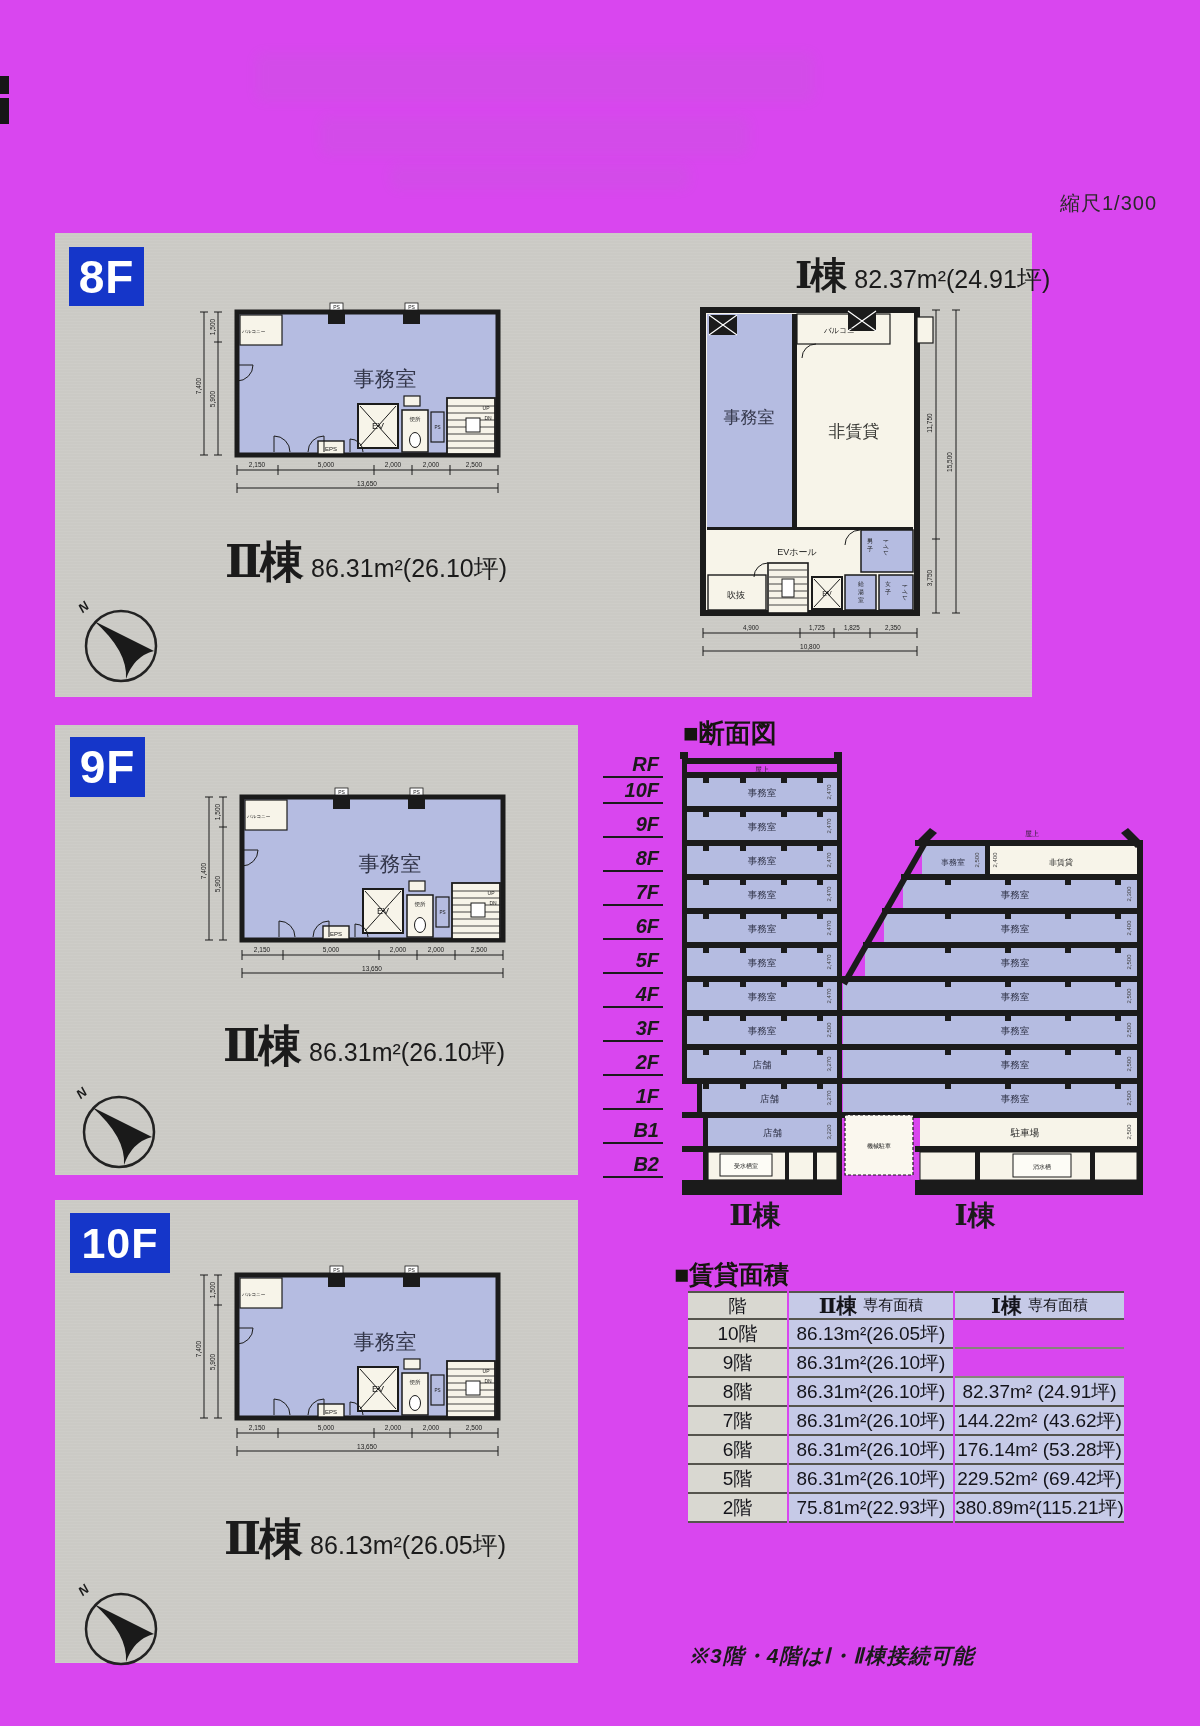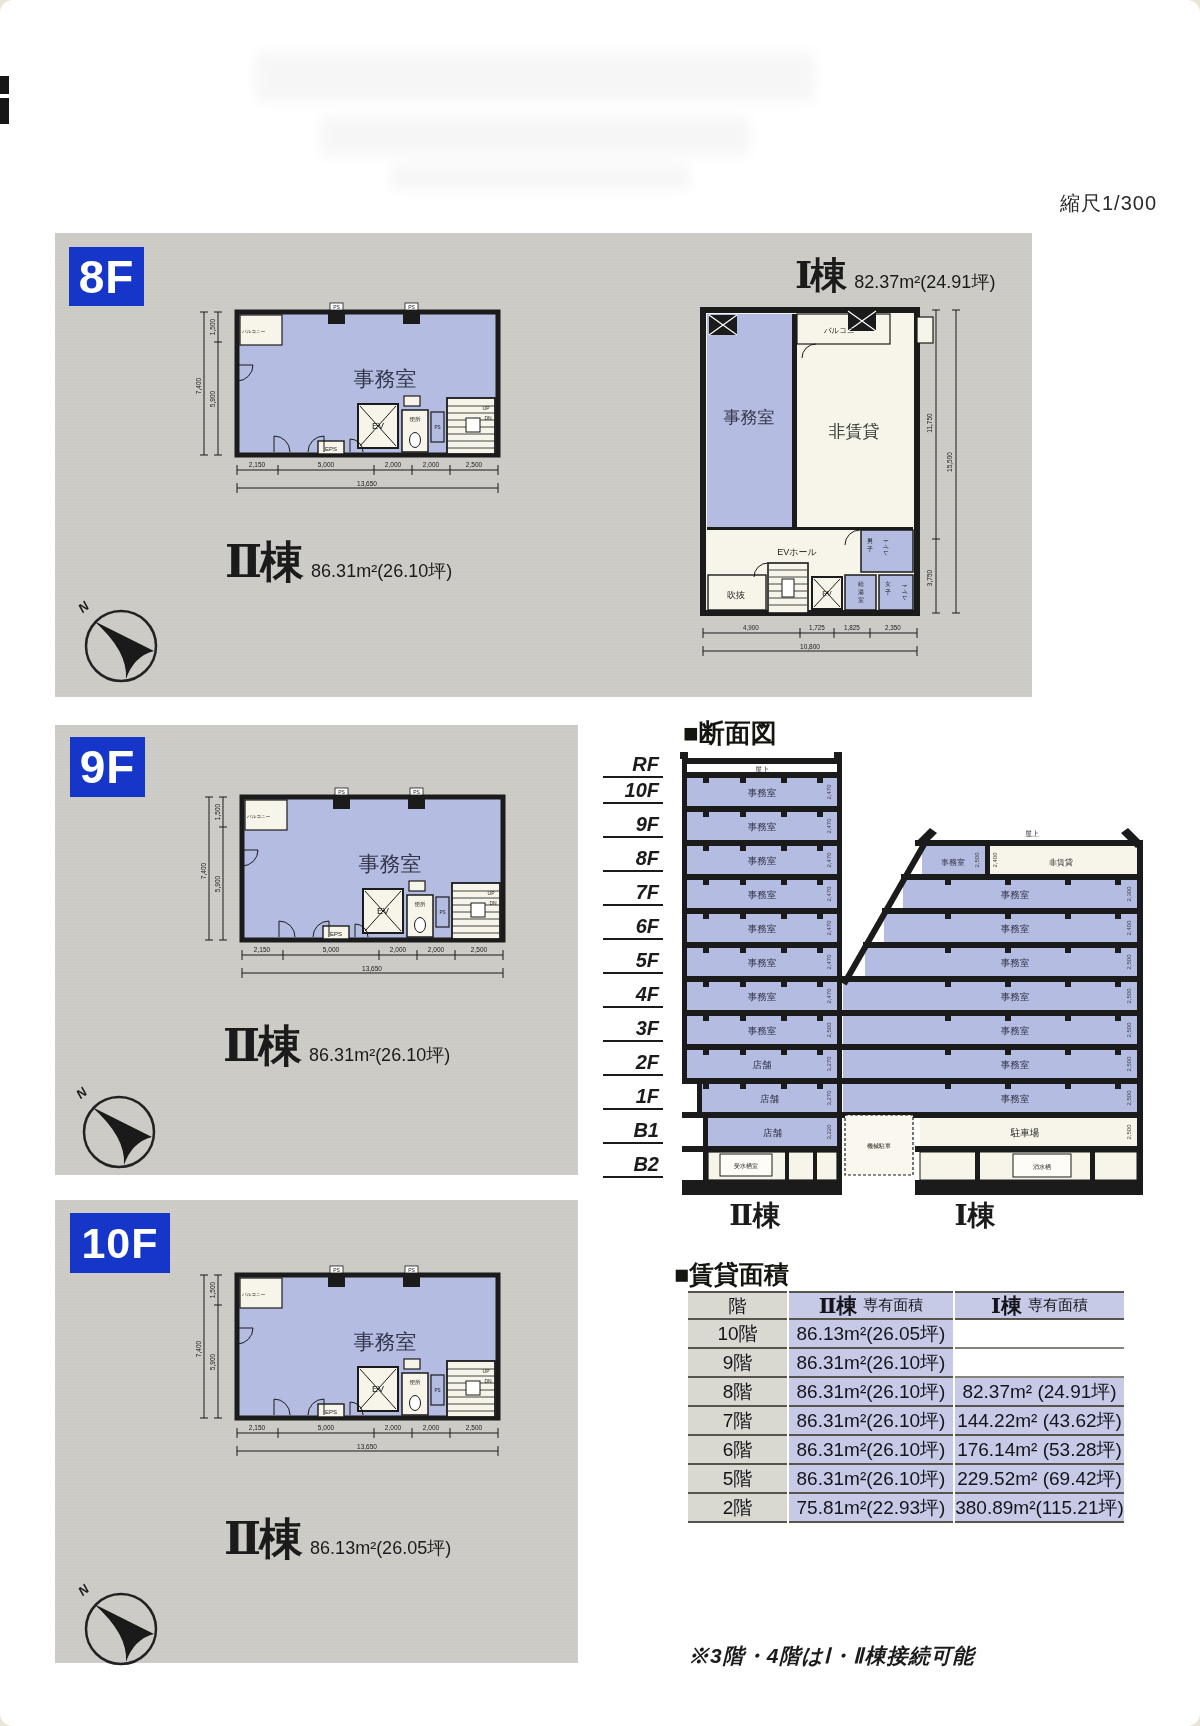--- a/index.html
+++ b/index.html
@@ -1,17 +1,17 @@
 <!DOCTYPE html>
 <html><head>
 <meta charset="utf-8">
 <style>
   html,body{margin:0;padding:0;background:#e9e5d8;}
-  .page{position:relative;width:1200px;height:1726px;background:#ffffff;overflow:hidden;
-        font-family:"Liberation Sans",sans-serif;color:#1b1b1b;border-radius:13px;}
+  .page{position:relative;width:1200px;height:1726px;background:#d946ef;overflow:hidden;
+        font-family:"Liberation Sans",sans-serif;color:#1b1b1b;}
   
   .ghost{position:absolute;background:#8b8fa0;opacity:.07;filter:blur(6px);border-radius:8px;}
   .g1{left:255px;top:52px;width:560px;height:50px}
   .g2{left:320px;top:116px;width:430px;height:40px}
   .g3{left:390px;top:164px;width:300px;height:26px}
   .edge-mark{position:absolute;left:0;width:9px;background:#161616;}
   .em1{top:76px;height:18px}.em2{top:98px;height:26px}
   .scale-note{position:absolute;left:1060px;top:190px;font-size:20px;letter-spacing:1px;color:#2a2a28;}
   
   .panel{position:absolute;background:#cbcac5;
@@ -26,21 +26,21 @@
   .tag9{left:15px;top:12px;width:75px;height:60px;font-size:46px}
   .tag10{left:15px;top:13px;width:100px;height:60px;font-size:43px}
   .plan-slot,.compass-slot{position:absolute;text-align:right;}
   #plan2-8{left:135px;top:69px}
   #plan2-9{left:140px;top:62px}
   #plan2-10{left:135px;top:65px}
   #plan1-8{left:575px;top:62px}
   .cmp8{left:20px;top:362px}.cmp9{left:18px;top:356px}.cmp10{left:20px;top:378px}
   .caption{position:absolute;display:flex;align-items:baseline;gap:9px;white-space:nowrap;}
   .caption .bname{font-family:"DejaVu Serif",serif;font-weight:bold;font-size:44px;letter-spacing:-2px;}
-  .caption .barea{font-size:18px;}
+  .caption .barea{font-size:25px;}
   .cap8{left:170px;top:300px}.cap9{left:168px;top:292px}.cap10{left:169px;top:310px}
   .b1title{left:740px;top:18px}
   .b1title .bname{font-size:37px}
   .sec-title,.tbl-title{position:absolute;font-weight:bold;color:#15150f;}
   .sec-title{left:683px;top:716px;font-size:26px;}
   #section-slot{position:absolute;left:585px;top:745px;width:580px;height:500px;}
   .tbl-title{left:674px;top:1258px;font-size:25px;}
   #rent-table{position:absolute;left:688px;top:1291px;}
   .rt-row{display:flex;height:29px;}
   .cell{display:flex;align-items:center;justify-content:center;font-size:19px;

